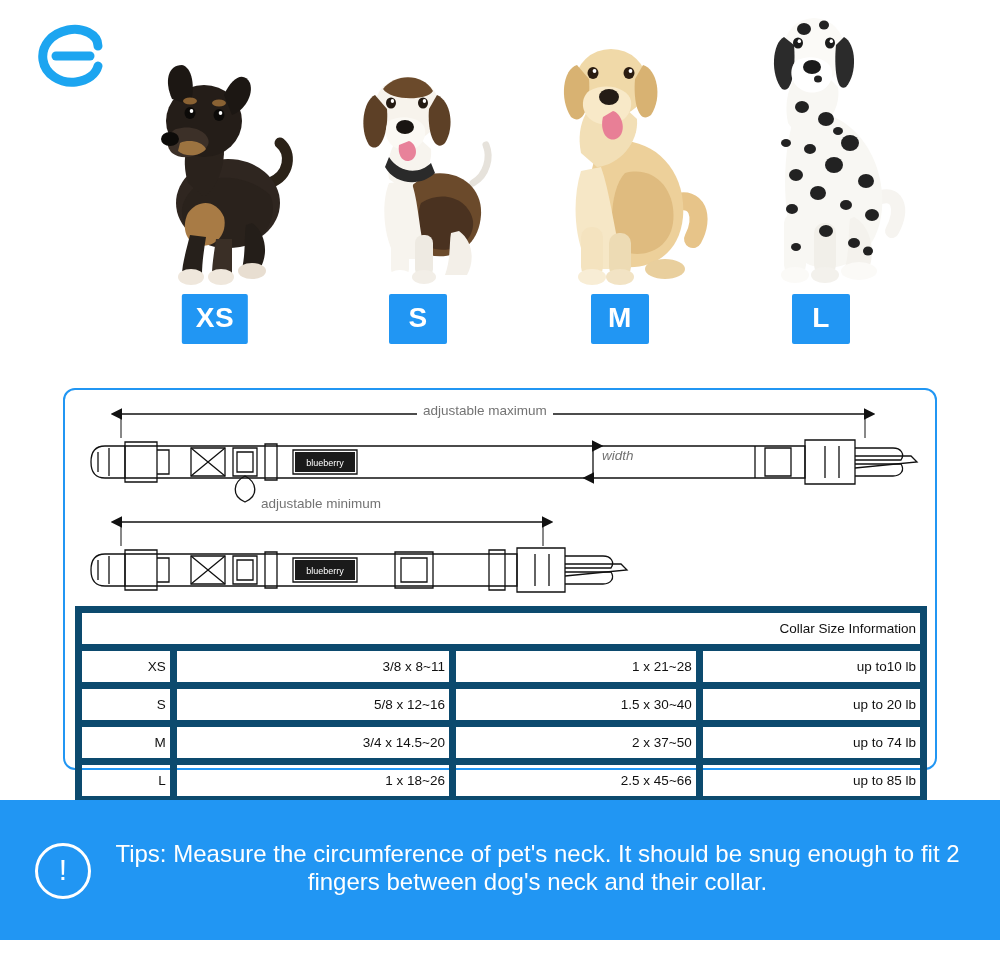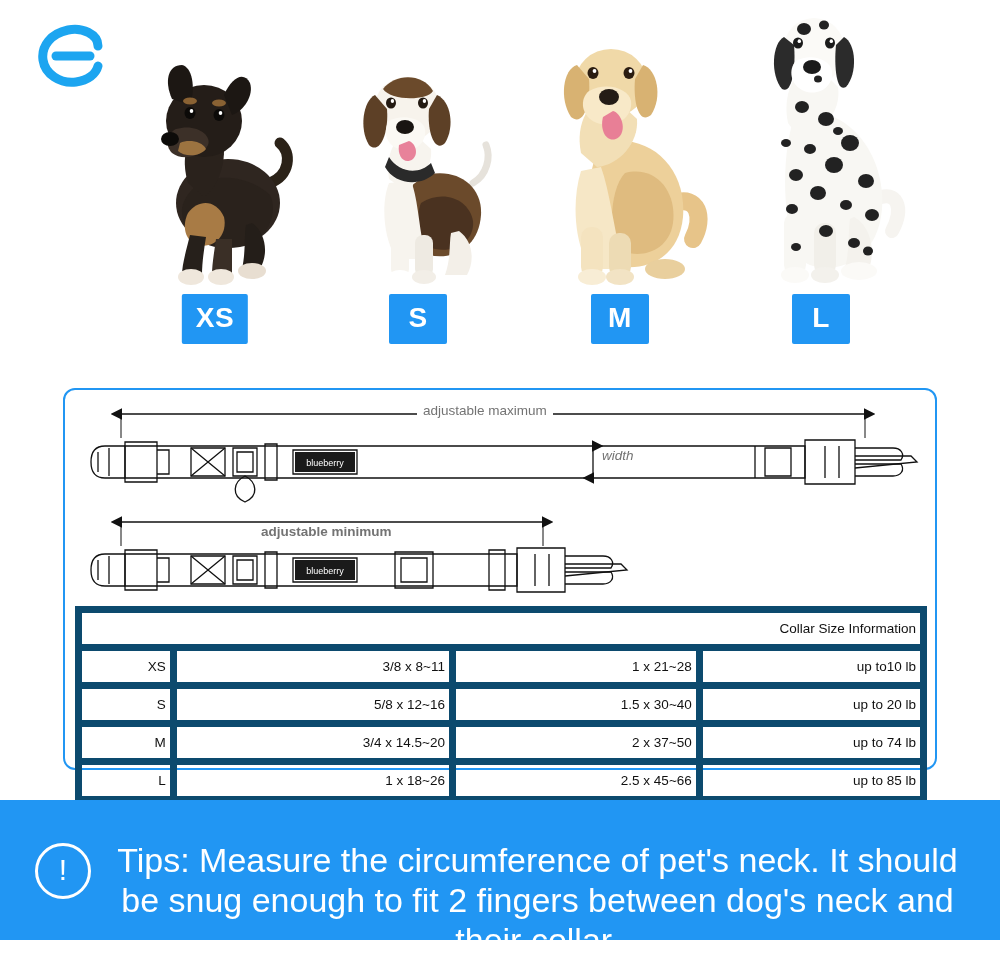--- a/index.html
+++ b/index.html
@@ -84,21 +84,21 @@
   }
   .dim-label {
     position: absolute;
     font-size: 13.5px;
     color: #737373;
     background: #fff;
     padding: 0 6px;
     white-space: nowrap;
   }
   #label-adjustable-maximum { left: 352px; top: 13px; }
-  #label-adjustable-minimum { left: 190px; top: 134px; font-weight: bold; }
+  #label-adjustable-minimum { left: 190px; top: 106px; }
   #label-width { left: 535px; top: 58px; padding-left: 2px; font-style: italic; }
 
   
   .table-wrap {
     position: absolute;
     left: 10px;
     top: 216px;
     width: 852px;
   }
   table.size-table {
@@ -155,22 +155,22 @@
     font-size: 30px;
     line-height: 1;
     font-weight: normal;
     color: #ffffff;
   }
   .tips-text {
     position: absolute;
     left: 105px;
     top: 40px;
     width: 865px;
-    font-size: 34px;
-    line-height: 40px;
+    font-size: 24px;
+    line-height: 28px;
     text-align: center;
     color: #ffffff;
   }
 </style>
 </head>
 <body>
 
 <div class="logo">
   <svg viewBox="0 0 78 70" width="78" height="70">
     <path d="M64 22 C64 10, 48 3, 34 6 C17 9.5, 7 22, 9 36 C11 50, 26 60, 42 58 C54 56.5, 62 50, 64 42" fill="none" stroke="#1ca5f0" stroke-width="9" stroke-linecap="round"></path>

